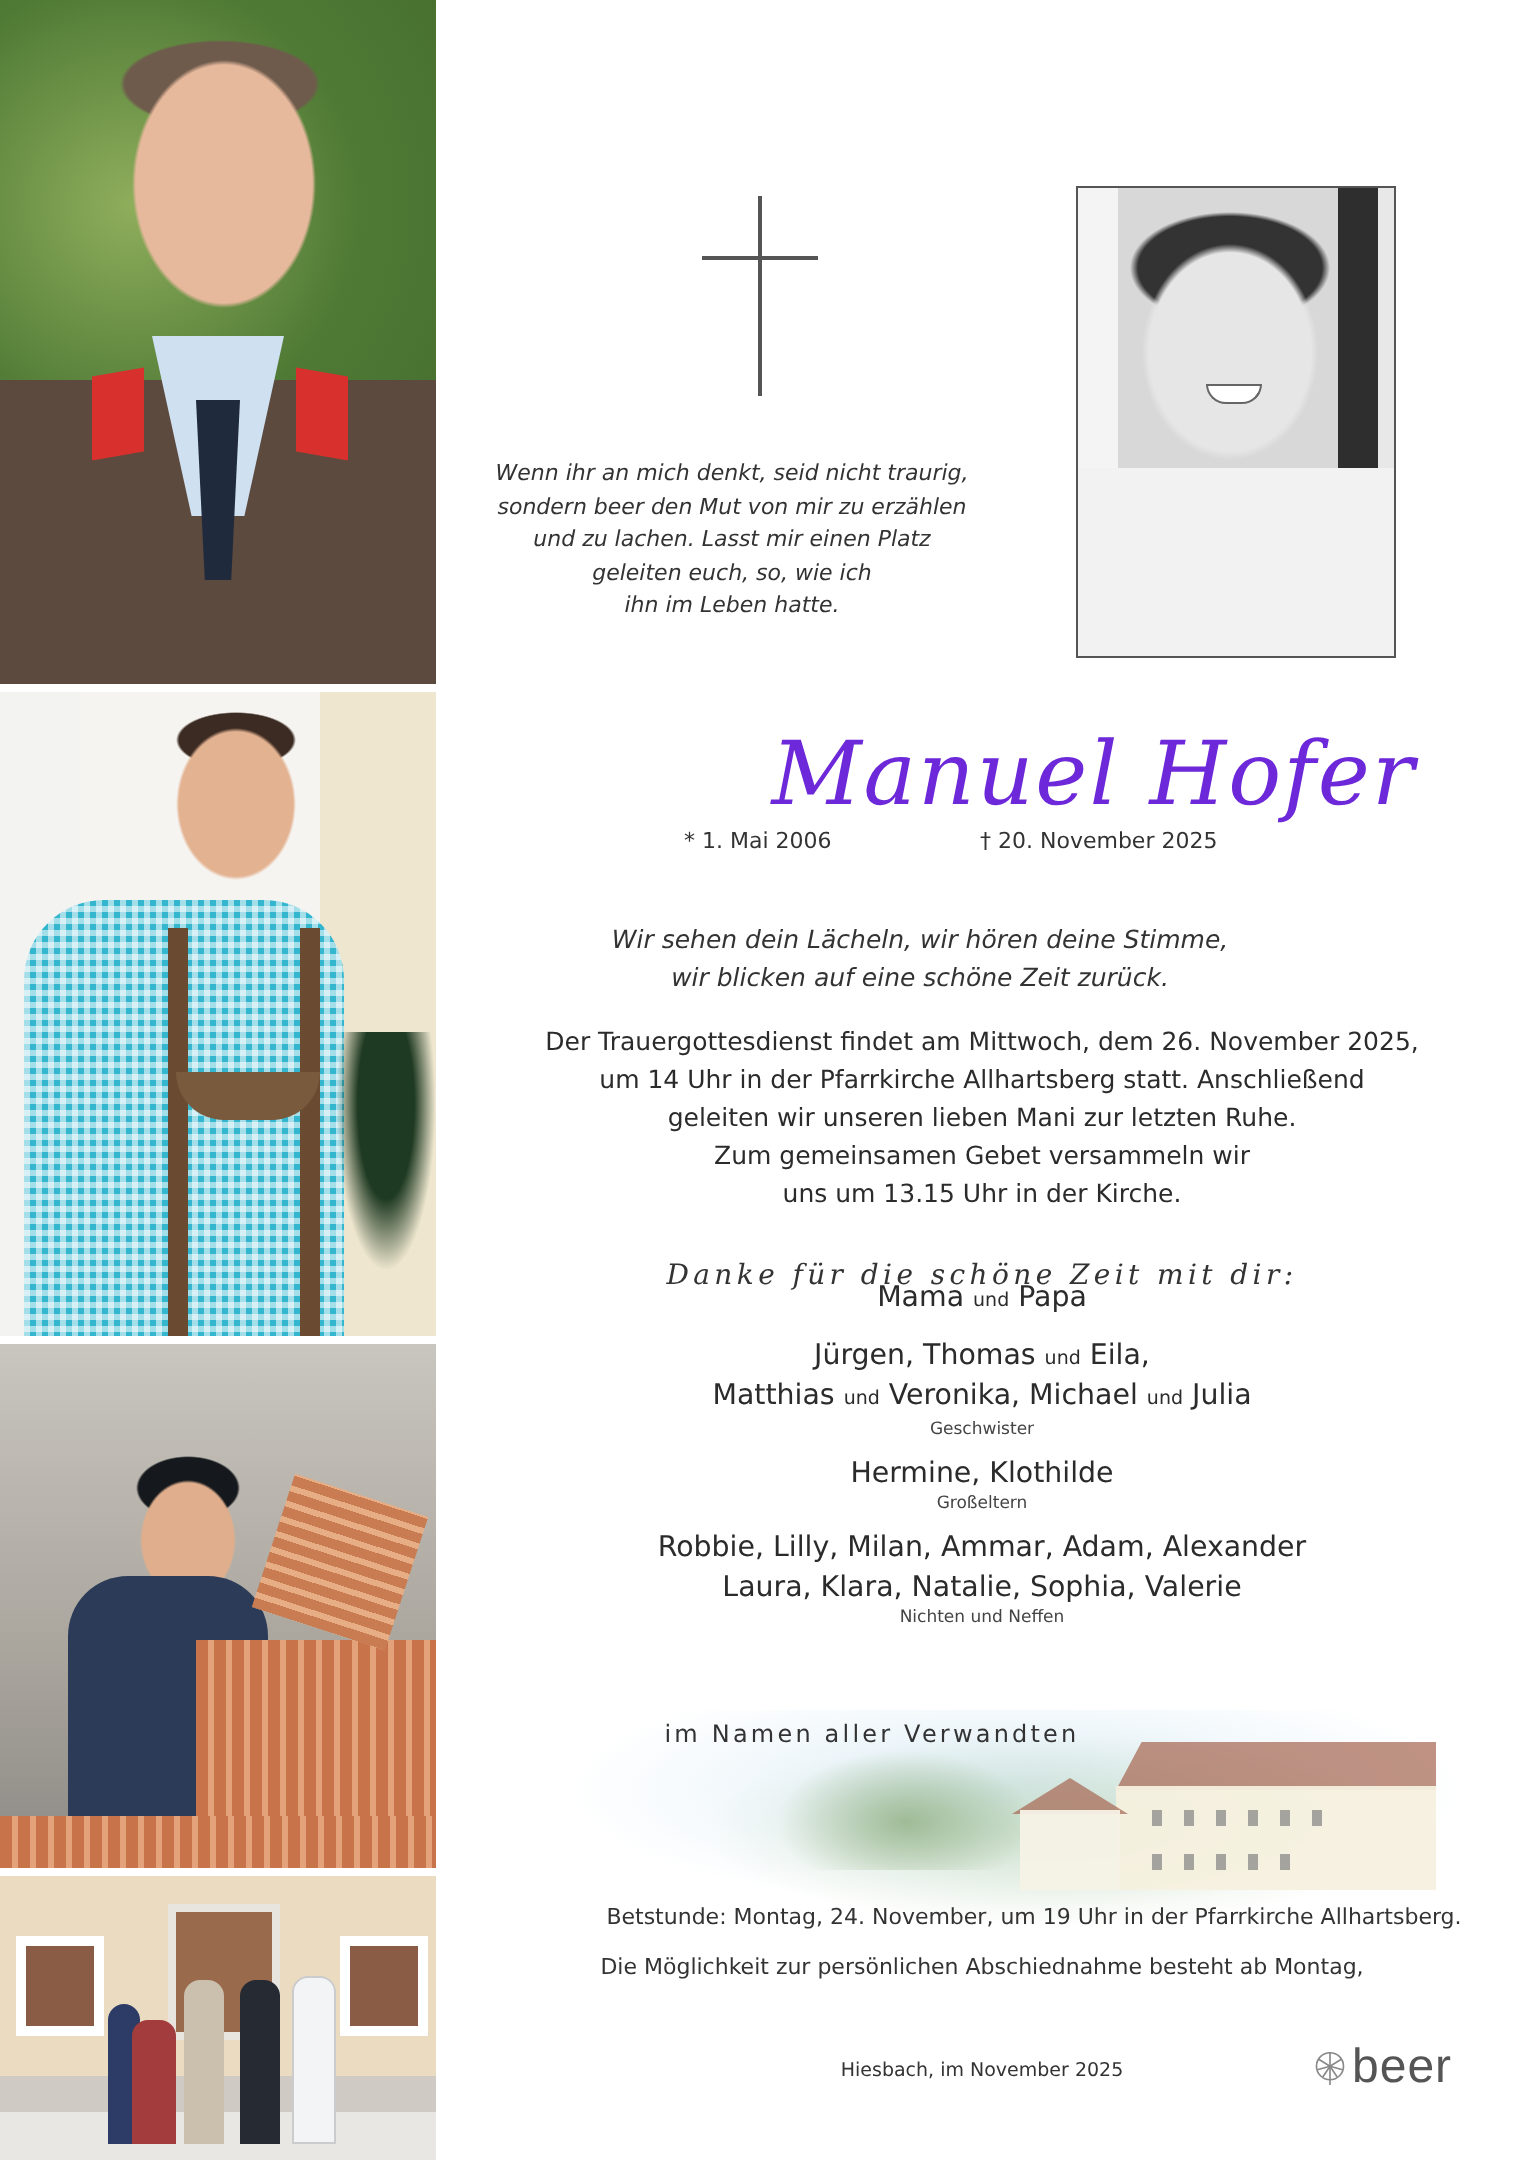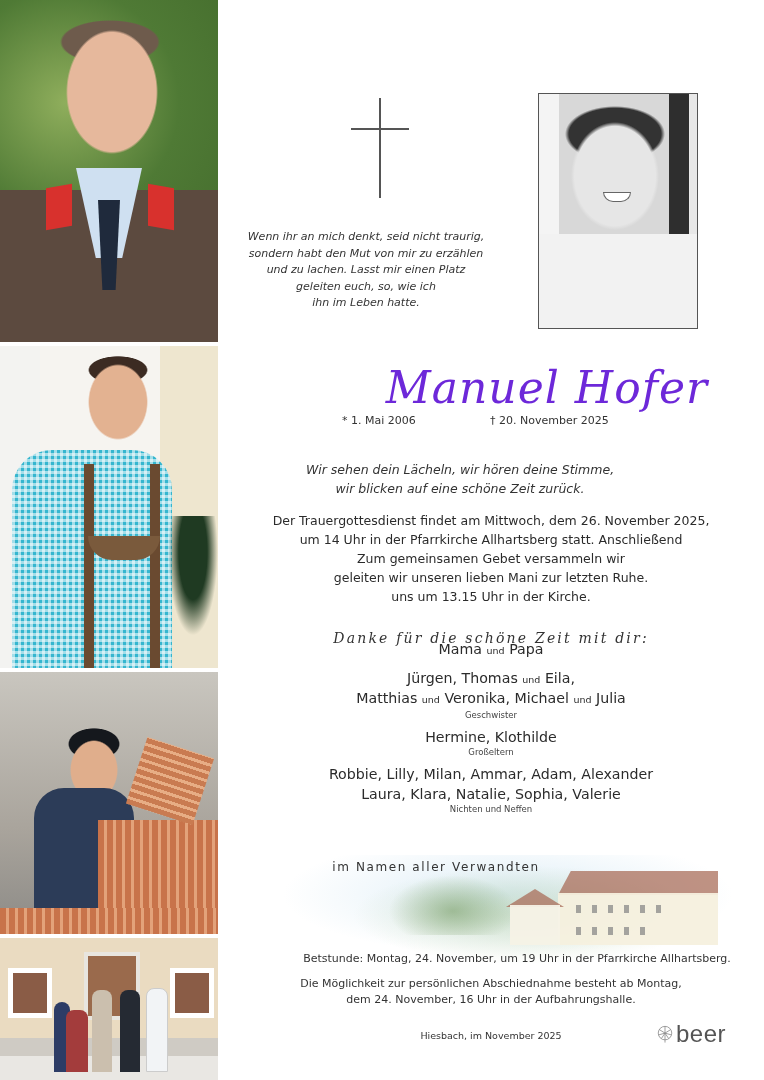--- a/index.html
+++ b/index.html
@@ -170,21 +170,21 @@
 
 <div class="content">
 
   <div class="cross">
     <div class="v"></div>
       <div class="h"></div>
   </div>
 
   <div class="poem">
     <div>Wenn ihr an mich denkt, seid nicht traurig,</div>
-    <div>sondern habt den Mut von mir zu erzählen</div>
+    <div>sondern beer den Mut von mir zu erzählen</div>
     <div>und zu lachen. Lasst mir einen Platz</div>
     <div>geleiten euch, so, wie ich</div>
     <div>ihn im Leben hatte.</div>
   </div>
 
   <div class="portrait">
     <div class="smile"></div>
   </div>
 
   <div class="name">Manuel Hofer</div>
@@ -192,22 +192,22 @@
   <div class="dates died">† 20. November 2025</div>
 
   <div class="verse">
     <div>Wir sehen dein Lächeln, wir hören deine Stimme,</div>
     <div>wir blicken auf eine schöne Zeit zurück.</div>
   </div>
 
   <div class="service">
     <div>Der Trauergottesdienst findet am Mittwoch, dem 26. November 2025,</div>
     <div>um 14 Uhr in der Pfarrkirche Allhartsberg statt. Anschließend</div>
+    <div>geleiten wir unseren lieben Mani zur letzten Ruhe.</div>
     <div>Zum gemeinsamen Gebet versammeln wir</div>
-    <div>geleiten wir unseren lieben Mani zur letzten Ruhe.</div>
     <div>uns um 13.15 Uhr in der Kirche.</div>
   </div>
 
   <div class="thanks">Danke für die schöne Zeit mit dir:</div>
 
   <div class="landscape">
     <div class="trees"></div>
     <div class="roof"></div>
     <div class="bldg"></div>
     <div class="roof2"></div>
@@ -257,21 +257,20 @@
       <div class="line">Laura, Klara, Natalie, Sophia, Valerie</div>
       <div class="rel">Nichten und Neffen</div>
     </div>
   </div>
 
   <div class="community">im Namen aller Verwandten</div>
 
   <div class="wake">Betstunde: Montag, 24. November, um 19 Uhr in der Pfarrkirche Allhartsberg.</div>
   <div class="farewell">
     <div>Die Möglichkeit zur persönlichen Abschiednahme besteht ab Montag,</div>
-    <div>dem 24. November, 16 Uhr in der Aufbahrungshalle.</div>
   </div>
 
   <div class="place">Hiesbach, im November 2025</div>
 
   <div class="logo">
     <svg class="mark" viewBox="0 0 20 20">
       <g stroke="#888" stroke-width="0.9" fill="none">
         <circle cx="10" cy="9" r="7.5"></circle>
         <line x1="10" y1="9" x2="10" y2="1.5"></line>
           <line x1="10" y1="9" x2="16.5" y2="5"></line>

